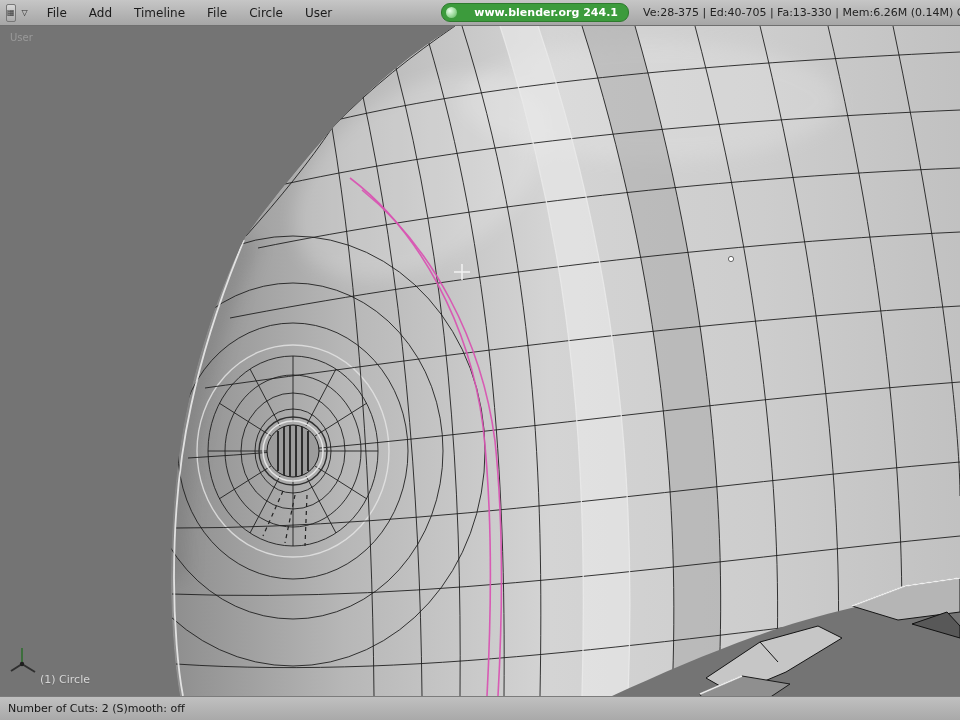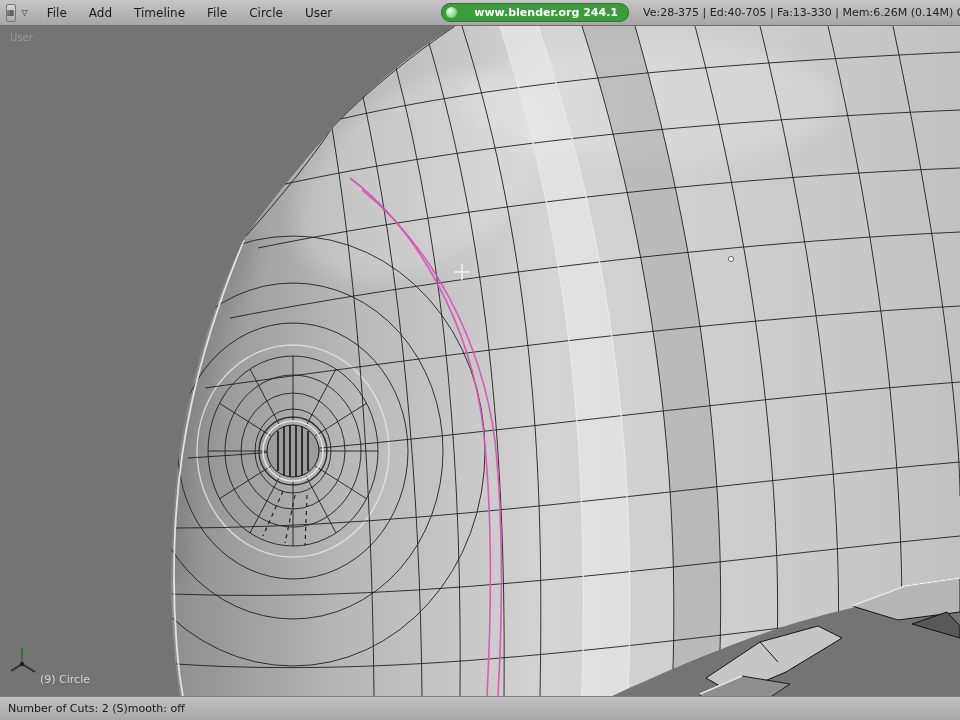--- a/index.html
+++ b/index.html
@@ -187,20 +187,20 @@
 
       <g transform="translate(22,638)">
         <line x1="0" y1="0" x2="0" y2="-16" stroke="#3c6e3c" stroke-width="2"></line>
         <line x1="0" y1="0" x2="13" y2="8" stroke="#2f2f2f" stroke-width="2"></line>
         <line x1="0" y1="0" x2="-11" y2="7" stroke="#2f2f2f" stroke-width="2"></line>
         <circle cx="0" cy="0" r="2.2" fill="#1f1f1f"></circle>
       </g>
     </svg>
 
     <div class="vp-label">User</div>
-    <div class="obj-label">(9) Circle</div>
+    <div class="obj-label">(1) Circle</div>
   </div>
 
   <div class="footer">
     <span class="footer-text">Number of Cuts: 2 (S)mooth: off</span>
   </div>
 
 </div>
 
 </body></html>

